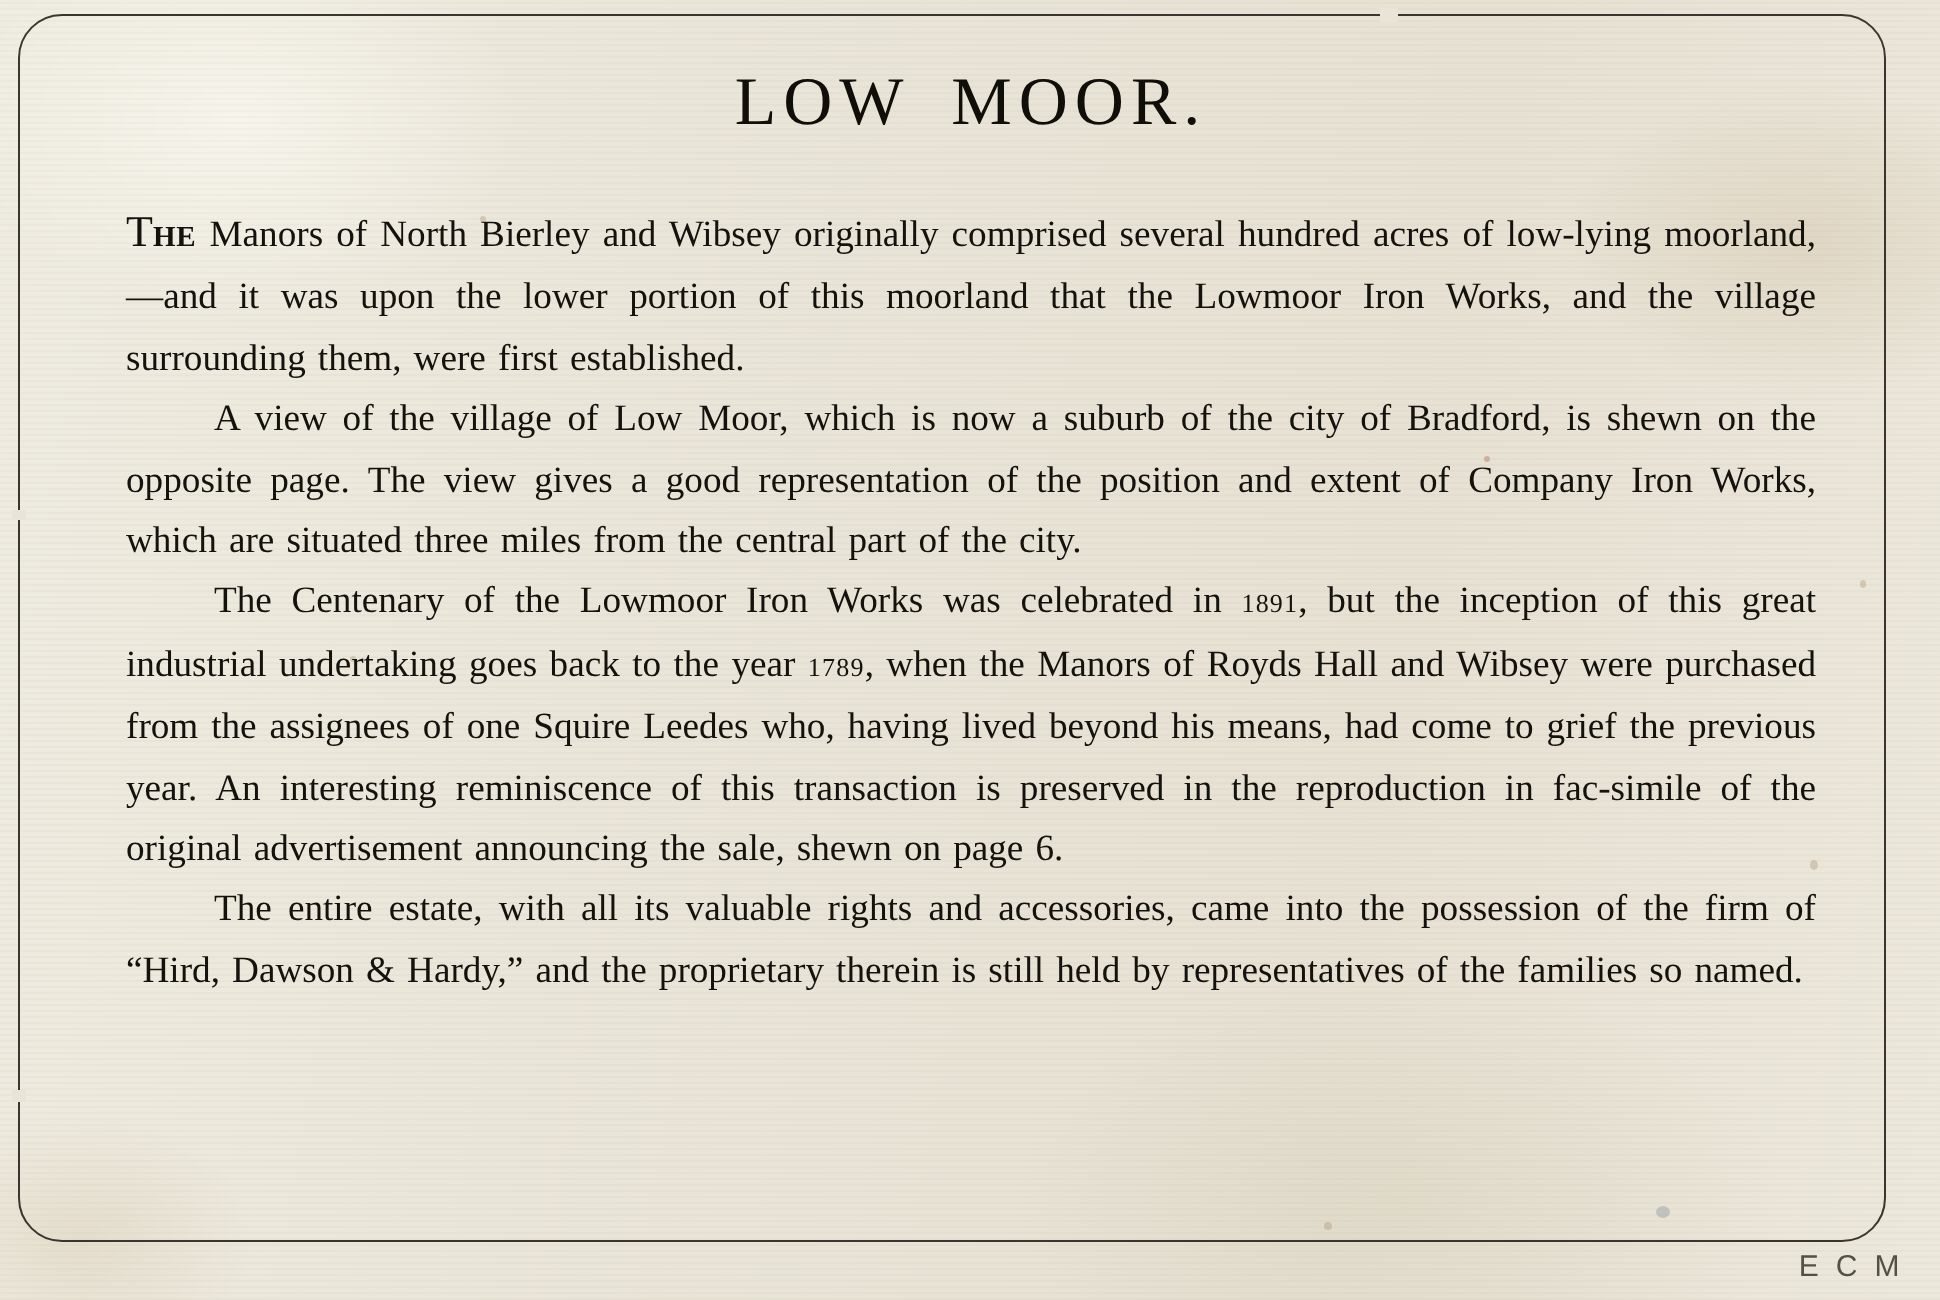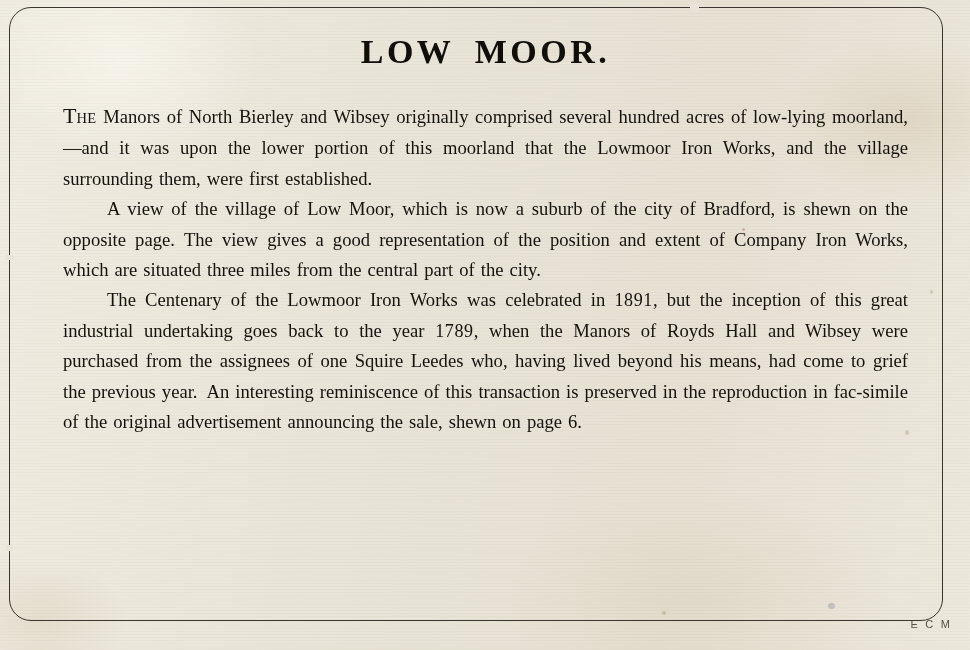--- a/index.html
+++ b/index.html
@@ -65,21 +65,21 @@
     left: 63px;
     top: 33px;
     width: 845px;
   }
 
   #page-title {
     text-align: center;
     font-size: 34px;
     letter-spacing: 3.5px;
     word-spacing: 9px;
-    font-weight: 700;
+    font-weight: 400;
     margin: 0 0 30px 0;
     color: #100e09;
     font-family: "Liberation Serif", "DejaVu Serif", serif;
   }
 
   .para {
     margin: 0;
     text-align: justify;
     text-justify: inter-word;
     font-size: 18.6px;
@@ -91,37 +91,38 @@
   .para.indented { text-indent: 44px; }
 
   
   .dropcap-word { }
   .dropcap-word .cap-first {
     font-size: 22px;
   }
   .dropcap-word .cap-rest {
     font-size: 14.5px;
     letter-spacing: 0.4px;
+    font-weight: bold;
   }
 
   
   .oldstyle {
-    font-size: 18px;
+    font-size: 13px;
     letter-spacing: 0.6px;
   }
 
   
   .sentence-gap { display: inline-block; width: 9px; }
 
   #signature-mark {
     position: absolute;
     right: 18px;
-    bottom: 20px;
+    bottom: 8px;
     font-family: "Liberation Sans", sans-serif;
-    font-size: 11px;
+    font-size: 15px;
     letter-spacing: 2.2px;
     color: #3a372e;
     opacity: 0.85;
   }
 
   
   .speck {
     position: absolute;
     border-radius: 50%;
     background: #9c8258;
@@ -152,19 +153,20 @@
   <div id="text-block">
 
     <h1 id="page-title">LOW MOOR.</h1>
 
     <p class="para"><span class="dropcap-word"><span class="cap-first">T</span><span class="cap-rest">HE</span></span><span> Manors of North Bierley and Wibsey originally comprised several hundred acres of low-lying moorland,—and it was upon the lower portion of this moorland that the Lowmoor Iron Works, and the village surrounding them, were first established.</span></p>
 
     <p class="para indented"><span>A view of the village of Low Moor, which is now a suburb of the city of Bradford, is shewn on the opposite page.</span><span class="sentence-gap"></span><span>The view gives a good representation of the position and extent of Company Iron Works, which are situated three miles from the central part of the city.</span></p>
 
     <p class="para indented"><span>The Centenary of the Lowmoor Iron Works was celebrated in </span><span class="oldstyle">1891</span><span>, but the inception of this great industrial undertaking goes back to the year </span><span class="oldstyle">1789</span><span>, when the Manors of Royds Hall and Wibsey were purchased from the assignees of one Squire Leedes who, having lived beyond his means, had come to grief the previous year.</span><span class="sentence-gap"></span><span>An interesting reminiscence of this transaction is preserved in the reproduction in fac-simile of the original advertisement announcing the sale, shewn on page 6.</span></p>
 
+    <p class="para indented">The entire estate, with all its valuable rights and accessories, came into the possession of the firm of “Hird, Dawson &amp; Hardy,” and the proprietary therein is still held by representatives of the families so named.</p>
 
 
   </div>
 
   <div id="signature-mark">E C M</div>
 
 </div>
 
 </body></html>

